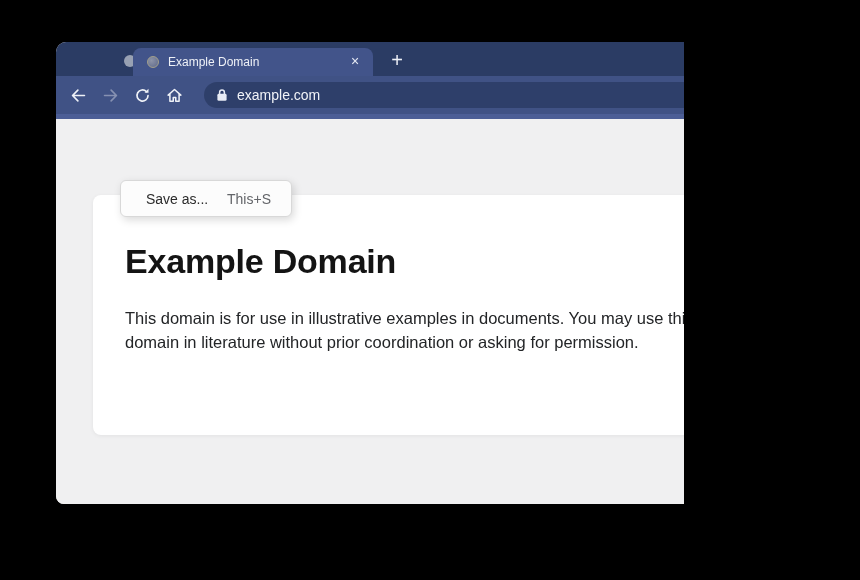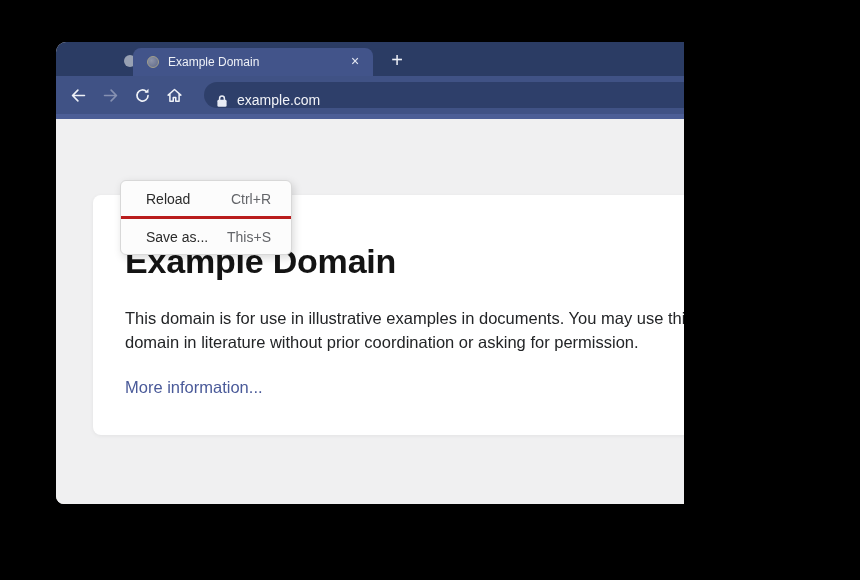--- a/index.html
+++ b/index.html
@@ -23,21 +23,21 @@
   .newtab{position:absolute;left:330px;top:8px;width:22px;height:22px;color:#eef1f7;
           font-size:20px;line-height:21px;text-align:center;font-weight:400;}
 
   
   .toolbar{height:38px;background:#405285;display:flex;align-items:center;padding:0 0 0 10px;
            box-sizing:border-box;}
   .accent{height:5px;background:#4c5e96;}
   .navbtn{width:24px;height:24px;margin-right:8px;display:flex;align-items:center;
           justify-content:center;flex:0 0 auto;}
   .omnibox{margin-left:10px;width:532px;height:26px;background:#2e3f6a;border-radius:13px;
-           display:flex;align-items:flex-end;padding:0 10px 0 12px;box-sizing:border-box;}
+           display:flex;align-items:center;padding:0 10px 0 12px;box-sizing:border-box;}
   .omni-url{margin-left:9px;font-size:14px;color:#f1f3f8;flex:1;}
   .star{display:flex;align-items:center;}
   .avatar{margin-left:14px;width:26px;height:26px;flex:0 0 auto;}
   .kebab{margin-left:16px;display:flex;flex-direction:column;gap:3px;align-items:center;
          width:18px;}
   .kebab span{width:3.5px;height:3.5px;border-radius:50%;background:#f0f2f8;}
 
   
   .content{position:relative;height:385px;background:#f0f0f1;}
   .card{position:absolute;left:37px;top:76px;width:672px;height:240px;background:#fff;
@@ -131,28 +131,23 @@
         <span></span>
       </div>
     </div>
     <div class="accent"></div>
 
     <div class="content">
 
       <div class="card">
         <h1 class="h1">Example Domain</h1>
         <p class="para">This domain is for use in illustrative examples in documents. You may use this domain in literature without prior coordination or asking for permission.</p>
-        <a class="morelink" href="#">More information...</a>
       </div>
 
       <div class="ctxmenu">
-        <div class="ctxitem">
-          <span class="ctxlabel">Reload</span>
-          <span class="ctxshortcut">Ctrl+R</span>
-        </div>
         <div class="ctxitem">
           <span class="ctxlabel">Save as...</span>
           <span class="ctxshortcut">This+S</span>
         </div>
       </div>
 
       <div class="scroll-thumb"></div>
     </div>
 
   </div>

